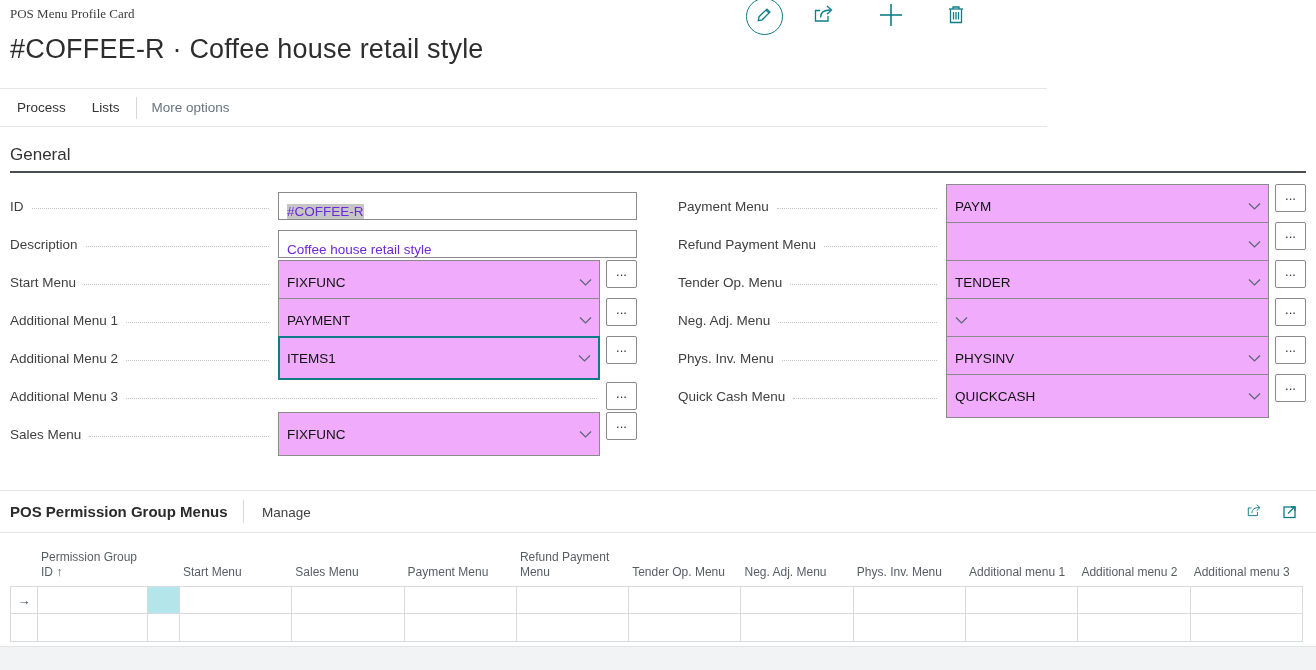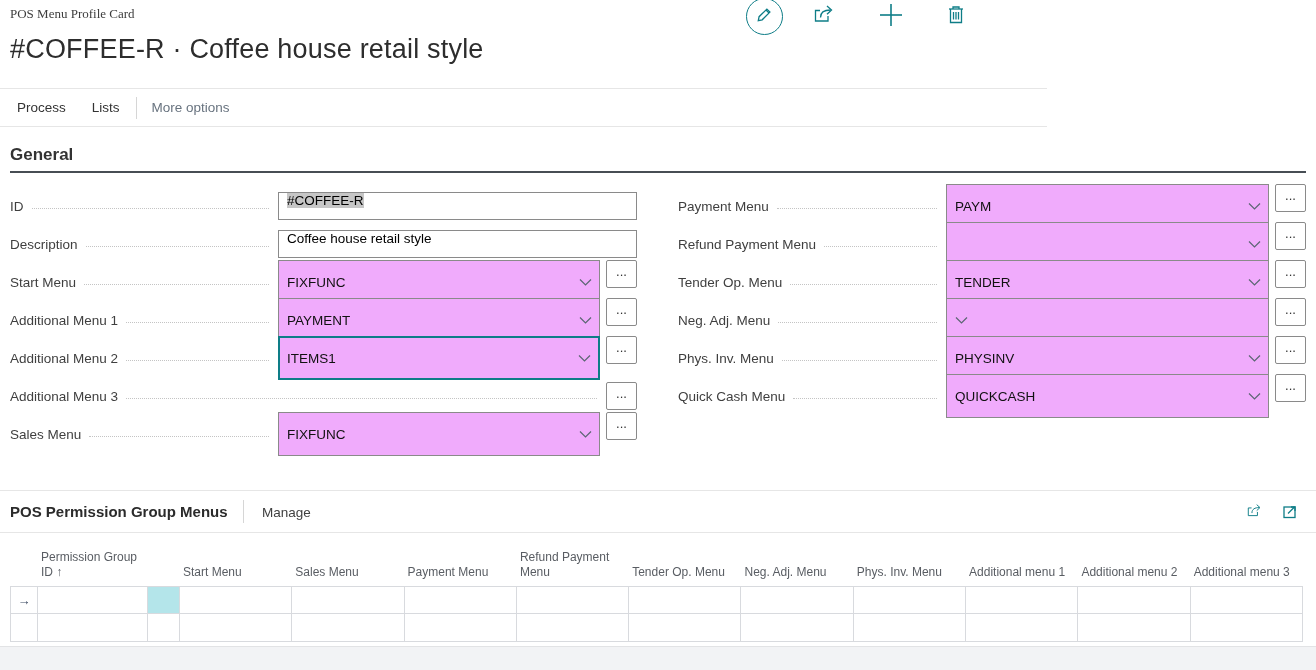--- a/index.html
+++ b/index.html
@@ -19,31 +19,31 @@
   
   .actionbar { position:absolute; left:0; top:88px; width:1047px; height:39px;
                border-top:1px solid #e6e6e6; border-bottom:1px solid #e6e6e6;
                display:flex; align-items:center; font-size:13.5px; }
   .ab-item { color:#333; margin-left:17px; cursor:pointer; }
   .ab-item + .ab-item { margin-left:26px; }
   .ab-div { width:1px; height:22px; background:#d6d6d6; margin:0 0 0 16px; }
   .ab-more { color:#68737f; margin-left:15px; cursor:pointer; }
 
   
-  .gen-head { position:absolute; left:10px; top:145px; font-size:17px; font-weight:700; color:#333; }
+  .gen-head { position:absolute; left:10px; top:145px; font-size:17px; font-weight:400; color:#333; }
   .gen-rule { position:absolute; left:10px; top:171px; width:1296px; height:2px; background:#474e54; }
 
   .frow { position:absolute; height:28px; display:flex; align-items:center; }
   .frow.l { left:10px;  width:627px; }
   .frow.r { left:678px; width:628px; }
   .lbl { font-size:13.5px; color:#3f3f3f; white-space:nowrap; padding-right:5px; }
   .leader { flex:1; height:0; border-bottom:1px dotted #c4c4c4; margin:0 9px 0 3px; position:relative; top:2px; }
   .ctrl { display:flex; gap:6px; margin-left:auto; }
   .tinput { width:359px; height:28px; border:1px solid #8a8a8a; background:#fff;
-            display:flex; align-items:flex-start; padding:0 8px; font-size:13.5px; color:#000000; }
+            display:flex; align-items:flex-end; padding:0 8px; font-size:13.5px; color:#6d28d9; }
   .combo { height:44px; border:1px solid #8a8a8a; background:#f0abfc; display:flex; align-items:center;
            padding:0 7px 0 8px; font-size:13.5px; color:#111; cursor:text; }
   .frow.l .combo { width:322px; }
   .frow.r .combo { width:323px; }
   .combo .val { flex:1; overflow:hidden; white-space:nowrap; }
   .combo.focused { border:2px solid #0e7d87; padding-left:7px; }
   .assist { width:31px; height:28px; border:1px solid #8a8a8a; border-radius:2px; background:#fff;
             font-size:13px; color:#333; display:flex; align-items:center; justify-content:center;
             cursor:pointer; line-height:1; padding-bottom:6px; }
   .sel { background:#c6c6c6; }

